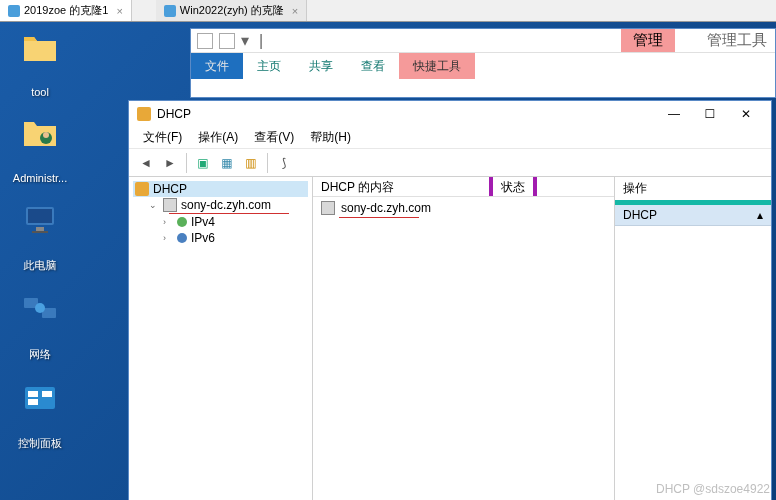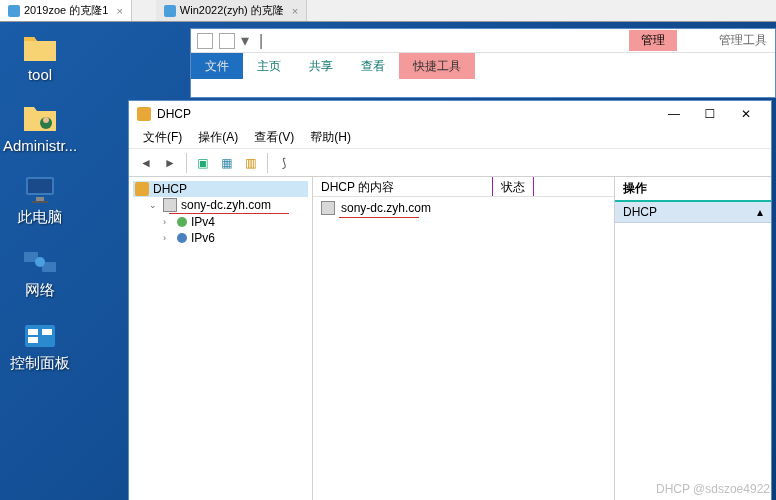--- a/index.html
+++ b/index.html
@@ -10,21 +10,21 @@
 .vm-tab { display: flex; align-items: center; gap: 4px; padding: 2px 8px; font-size: 11px; border-right: 1px solid #ccc; background: #fff; }
 .vm-tab.inactive { background: #e8e8e8; margin-left: 24px; }
 .vm-tab-icon { width: 12px; height: 12px; background: #4a9edb; border-radius: 2px; }
 .vm-close { color: #888; margin-left: 4px; cursor: pointer; }
 
 
 .desktop { position: absolute; top: 22px; left: 0; width: 776px; height: 478px; background: linear-gradient(135deg, #1a5ca8 0%, #0a3d7a 100%); }
 .desktop-icons { position: absolute; left: 8px; top: 8px; width: 64px; }
 .d-icon { display: flex; flex-direction: column; align-items: center; margin-bottom: 18px; cursor: pointer; }
 .d-icon-img { width: 36px; height: 36px; display: flex; align-items: center; justify-content: center; }
-.d-icon-label { color: #fff; font-size: 15px; margin-top: 0; text-align: center; text-shadow: 1px 1px 2px rgba(0,0,0,0.6); }
+.d-icon-label { color: #fff; font-size: 11px; margin-top: 20px; text-align: center; text-shadow: 1px 1px 2px rgba(0,0,0,0.6); }
 
 
 .explorer-win { position: absolute; left: 190px; top: 6px; width: 586px; height: 70px; background: #fff; border: 1px solid #5a8ac6; }
 .ribbon-top { height: 24px; display: flex; align-items: center; padding: 0 6px; gap: 6px; border-bottom: 1px solid #e0e0e0; }
 .rib-ico { width: 16px; height: 16px; border: 1px solid #aaa; }
 .ribbon-tabs { display: flex; height: 26px; }
 .rtab { padding: 4px 14px; font-size: 12px; color: #0f766e; display: flex; align-items: center; }
 .rtab.file { background: #1e6fbf; color: #e5e5e5; }
 .rtab.mg { background: #f59a9a; color: #333; }
 
@@ -49,28 +49,28 @@
 .tree-node.sel { background: #cde6f7; }
 .tree-children { margin-left: 14px; }
 .expander { width: 10px; display: inline-block; color: #666; font-size: 9px; }
 .ti { width: 14px; height: 14px; display: inline-flex; align-items: center; justify-content: center; font-size: 10px; }
 .ti.dhcp { background: #e8a838; border-radius: 2px; }
 .ti.srv { background: #d8d8d8; border: 1px solid #888; }
 .ti.ip { background: #5ab05a; border-radius: 50%; width: 10px; height: 10px; }
 
 .content-pane { flex: 1; display: flex; flex-direction: column; border-right: 1px solid #d0d0d0; font-size: 12px; }
 .content-head { display: flex; height: 20px; border-bottom: 1px solid #e0e0e0; }
-.ch-col { padding: 2px 8px; border-right: 1px solid #a21caf; }
+.ch-col { padding: 2px 8px; border-right: 4px solid #a21caf; }
 .ch-col.c1 { width: 180px; }
 .content-body { flex: 1; padding: 2px; }
 .content-row { display: flex; align-items: center; gap: 6px; padding: 2px 6px; cursor: pointer; }
 .red-line { height: 1px; background: #d03030; margin: 0 8px; width: 120px; }
 
 .action-pane { width: 156px; font-size: 12px; }
-.action-head { padding: 3px 8px; font-weight: 700; border-bottom: 2px solid #14b8a6; }
+.action-head { padding: 3px 8px; font-weight: 400; border-bottom: 5px solid #14b8a6; }
 .action-sect { background: #d6e6f5; padding: 3px 8px; border-bottom: 1px solid #c0d0e0; display: flex; justify-content: space-between; }
 .action-item { padding: 4px 14px; cursor: pointer; display: flex; justify-content: space-between; }
 
 .watermark { position: absolute; right: 6px; bottom: 4px; font-size: 12px; color: #bfbfbf; font-family: Arial; }
 </style>
 </head>
 <body>
 
 <div class="vm-tabs">
   <div class="vm-tab">
@@ -139,21 +139,21 @@
       <div class="d-icon-label">控制面板</div>
     </div>
   </div>
 
   <div class="explorer-win">
     <div class="ribbon-top">
       <div class="rib-ico"></div>
       <div class="rib-ico"></div>
       <span style="color:#666">▾</span>
       <span style="color:#666;margin-left:4px">|</span>
-      <div style="margin-left:auto;display:flex;gap:40px;font-size:12px">
+      <div style="margin-left:auto;display:flex;gap:30px;font-size:15px">
         <span style="background:#f59a9a;padding:2px 12px">管理</span>
         <span style="color:#666;padding:2px">管理工具</span>
       </div>
     </div>
     <div class="ribbon-tabs">
       <div class="rtab file">文件</div>
       <div class="rtab">主页</div>
       <div class="rtab">共享</div>
       <div class="rtab">查看</div>
       <div class="rtab mg">快捷工具</div>

